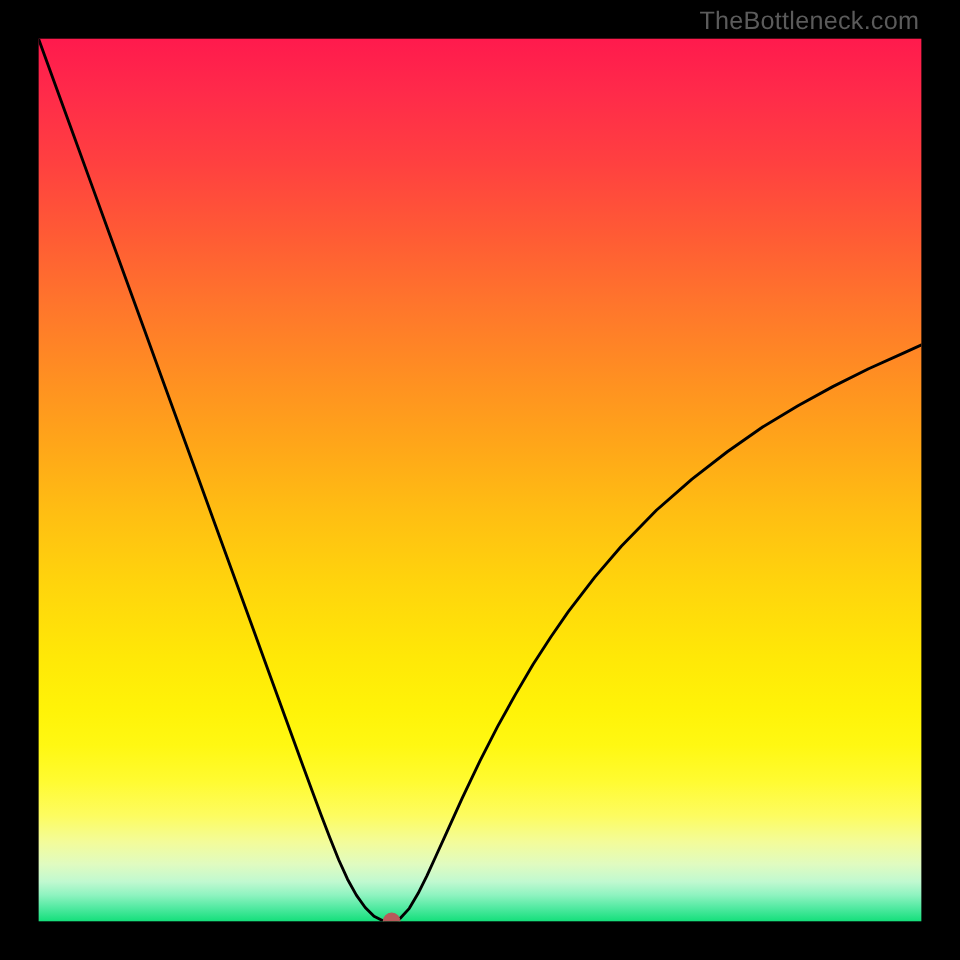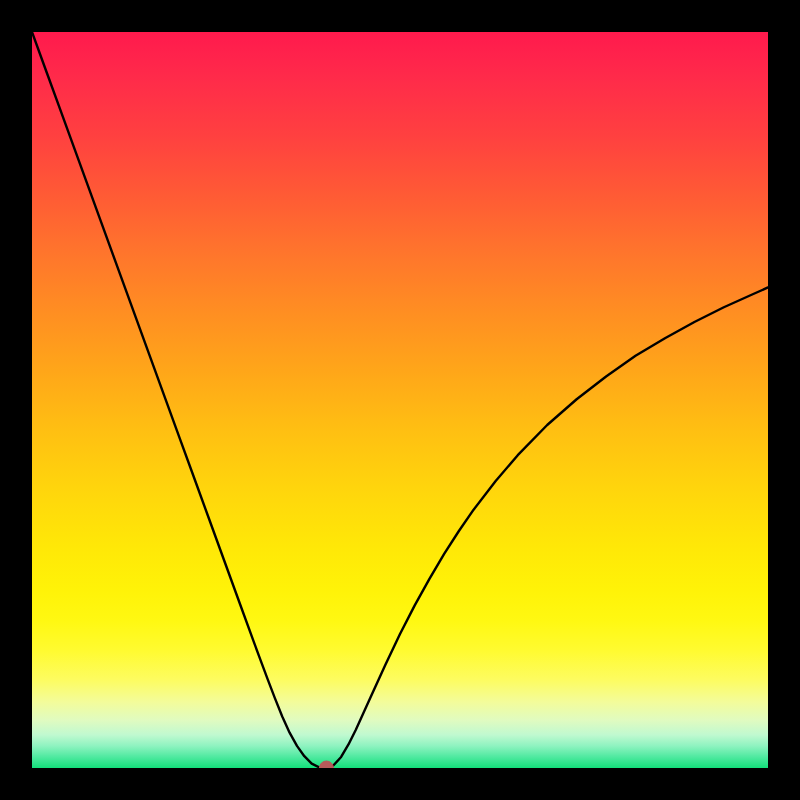--- a/index.html
+++ b/index.html
@@ -75,13 +75,14 @@
 <body>
 
 <div class="frame">
   <div class="plot">
     <div class="gradient"></div>
     <svg class="curve-svg" viewBox="0 0 736 736" preserveAspectRatio="none">
       <path id="curvePath" fill="none" stroke="#000" stroke-width="2.4" stroke-linejoin="round" stroke-linecap="round" d="M0.00 0.00 L14.72 40.48 L29.44 80.96 L44.16 121.44 L58.88 161.92 L73.60 202.40 L88.32 242.88 L103.04 283.36 L117.76 323.84 L132.48 364.32 L147.20 404.80 L161.92 445.28 L176.64 485.76 L191.36 526.24 L206.08 566.72 L220.80 607.20 L228.16 627.07 L235.52 646.94 L242.88 666.08 L250.24 684.48 L257.60 700.67 L264.96 713.92 L272.32 724.22 L279.68 731.58 L287.04 735.26 L290.72 736.00 L294.40 736.00 L298.08 735.26 L301.76 733.06 L309.12 724.96 L316.48 712.45 L323.84 697.73 L331.20 681.54 L338.56 665.34 L353.28 632.96 L368.00 602.05 L382.72 573.34 L397.44 546.85 L412.16 521.82 L426.88 499.01 L441.60 477.66 L463.68 448.96 L485.76 423.20 L515.20 393.02 L544.64 367.26 L574.08 344.45 L603.52 323.84 L632.96 306.18 L662.40 289.98 L691.84 275.26 L721.28 262.02 L736.00 255.39 "></path>
       <circle id="markerDot" r="7" fill="#b85a5a" stroke="#b85a5a" cx="294.40" cy="736.00"></circle>
     </svg>
   </div>
+  <div class="watermark">TheBottleneck.com</div>
 </div>
 
 </body></html>

